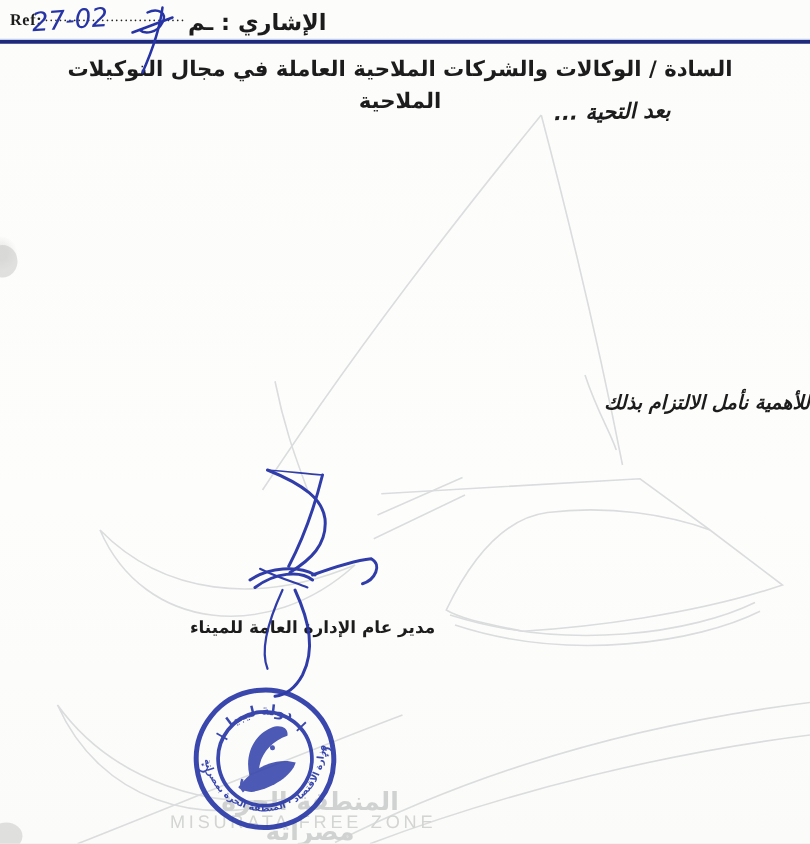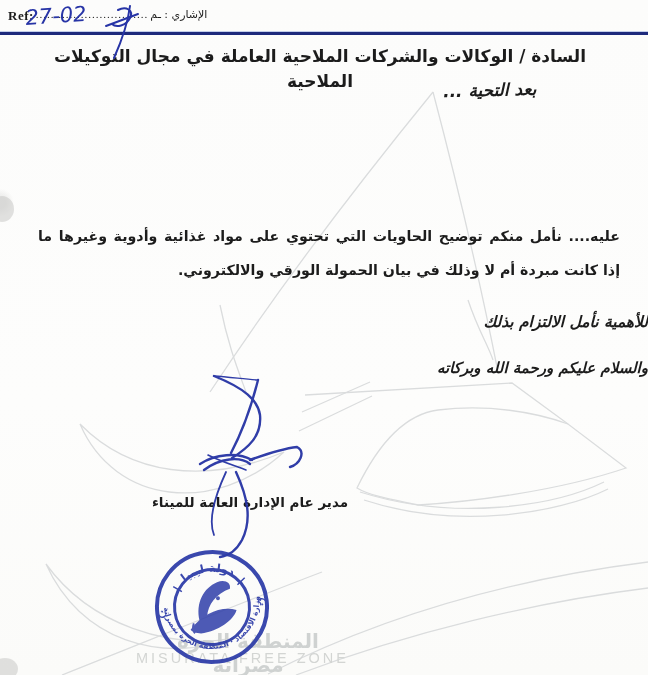--- a/index.html
+++ b/index.html
@@ -11,21 +11,21 @@
       linear-gradient(180deg,#fcfcfb 0%,#fdfdfc 60%,#fbfbf9 100%);
     font-family:"DejaVu Sans",sans-serif;color:#1c1c1c;
   }
   .ar{direction:rtl;unicode-bidi:embed;font-family:"DejaVu Sans",sans-serif;}
   .abs{position:absolute;}
 
   
   .header-row{top:8px;left:8px;width:632px;height:24px;font-size:13px;display:flex;align-items:flex-start;}
   .ref-label{font-family:"Liberation Serif",serif;font-weight:bold;letter-spacing:.5px;}
   .ref-dots{font-family:"Liberation Serif",serif;letter-spacing:1px;font-size:11px;color:#222;margin:0 2px 1px 2px;}
-  .isharee{font-weight:normal;font-size:11px;}
+  .isharee{font-weight:bold;font-size:18px;}
   .rule{top:32px;left:0;width:648px;height:3px;background:#1e2a7c;box-shadow:0 -1px 0 rgba(90,120,200,.35);}
 
   
   .recipient{top:44px;left:40px;width:560px;text-align:center;font-weight:bold;font-size:17px;line-height:1.45;}
   .greeting{top:80px;right:112px;font-size:17px;font-weight:bold;font-style:italic;transform:rotate(-1.5deg);}
   .para{left:38px;width:582px;font-size:14.2px;font-weight:600;line-height:2.38;text-align:justify;}
   .para1{top:120px;}
   .para2{top:220px;}
   .closing{left:0;width:648px;font-weight:bold;font-style:italic;}
   .closing1{top:313px;font-size:15.5px;}
@@ -89,23 +89,21 @@
       <path d="M 104,10 C 112,6 120,10 116,18 C 112,26 102,28 98,24"></path>
       <path d="M 116,6 C 114,22 108,40 100,58"></path>
       <path d="M 92,26 L 124,14"></path>
     </g>
   </svg>
 
   <div class="abs rule content"></div>
 
   <div class="abs recipient ar content">السادة / الوكالات والشركات الملاحية العاملة في مجال التوكيلات الملاحية</div>
   <div class="abs greeting ar content">بعد التحية ...</div>
-  <div class="abs para para2 ar content">عليه.... نأمل منكم توضيح الحاويات التي تحتوي على مواد غذائية وأدوية وغيرها ما إذا كانت مبردة أم لا وذلك في بيان الحمولة الورقي والالكتروني.</div>
   <div class="abs closing closing1 ar content">للأهمية نأمل الالتزام بذلك</div>
-  <div class="abs closing closing2 ar content">والسلام عليكم ورحمة الله وبركاته</div>
 
   <div class="abs signer-block content">
     <div class="signer-title ar">مدير عام الإدارة العامة للميناء</div>
   </div>
 
   <svg class="sig abs" width="150" height="280" viewBox="178 288 150 280">
     <g stroke="#2633a4" stroke-width="2.4" fill="none" stroke-linecap="round" opacity=".95">
       <path d="M 214,376 C 244,388 258,400 260,415 C 262,436 248,448 232,458"></path>
       <path d="M 258,380 C 252,404 242,432 231,453"></path>
       <path d="M 214,376 C 229,377 244,379 258,380" stroke-width="1.4"></path>

